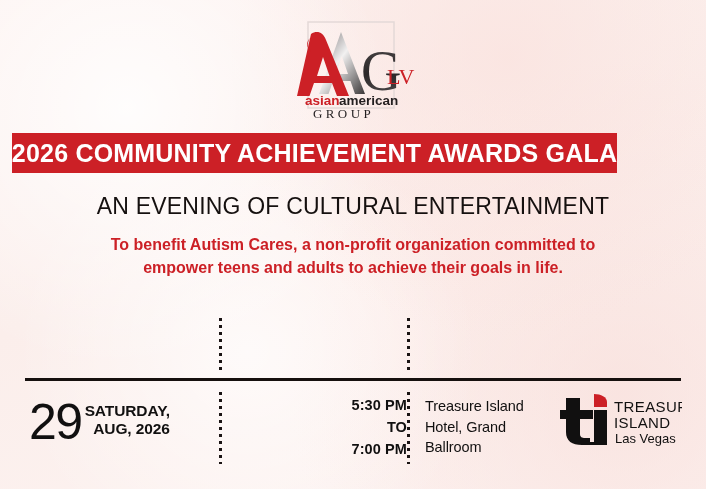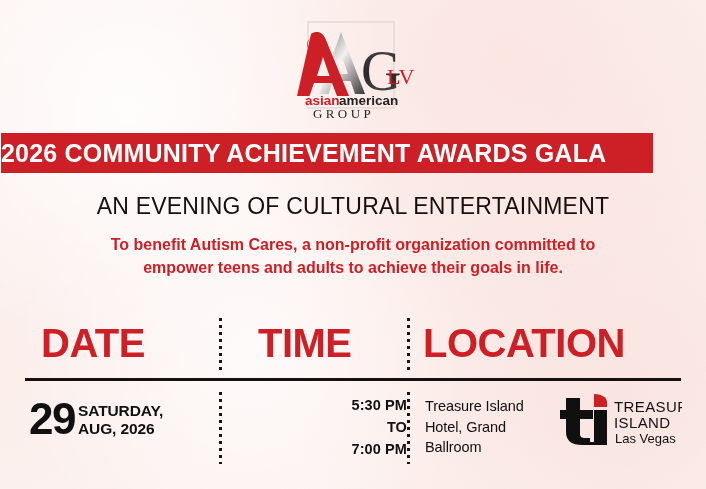--- a/index.html
+++ b/index.html
@@ -42,27 +42,28 @@
   }
   .logo-svg-wrap {
     width: 152px;
     height: 106px;
     position: relative;
   }
 
   
   .banner {
     position: absolute;
-    left: 1px;
+    left: 12px;
     top: 133px;
-    width: 652px;
+    width: 605px;
     height: 40px;
     background: #cc2026;
     display: flex;
     align-items: center;
+    justify-content: center;
   }
   .banner-text {
     color: #ffffff;
     font-size: 25px;
     font-weight: bold;
     letter-spacing: 0.2px;
     white-space: nowrap;
     line-height: 1;
   }
 
@@ -142,33 +143,34 @@
   
   .date-body {
     position: absolute;
     left: 4px;
     top: 14px;
     display: flex;
     align-items: flex-start;
   }
   .date-num {
     color: #111010;
-    font-size: 44px;
-    font-weight: bold;
+    font-size: 50px;
+    font-weight: normal;
     line-height: 0.88;
     letter-spacing: -1.5px;
   }
   .date-words {
     margin-left: 3px;
     margin-top: 2px;
     color: #111010;
     font-size: 15.5px;
     font-weight: bold;
     line-height: 1.18;
     letter-spacing: -0.1px;
+    text-align: right;
   }
 
   
   .time-body {
     position: absolute;
     left: 207px;
     top: 8px;
     width: 175px;
     text-align: right;
     color: #111010;
@@ -257,25 +259,20 @@
 
   <div class="headline">AN EVENING OF CULTURAL ENTERTAINMENT</div>
 
   <div class="benefit">
     <div>To benefit Autism Cares, a non-profit organization committed to</div>
     <div>empower teens and adults to achieve their goals in life.</div>
   </div>
 
   <div class="details">
 
-    <div class="detail-headers">
-      <div class="dh dh-date">DATE</div>
-      <div class="dh dh-time">TIME</div>
-      <div class="dh dh-location">LOCATION</div>
-    </div>
 
     <div class="hrule"></div>
 
     <div class="detail-bodies">
 
       <div class="date-body">
         <span class="date-num">29</span>
         <span class="date-words">
           <span style="display:block">SATURDAY,</span>
           <span style="display:block">AUG, 2026</span>

